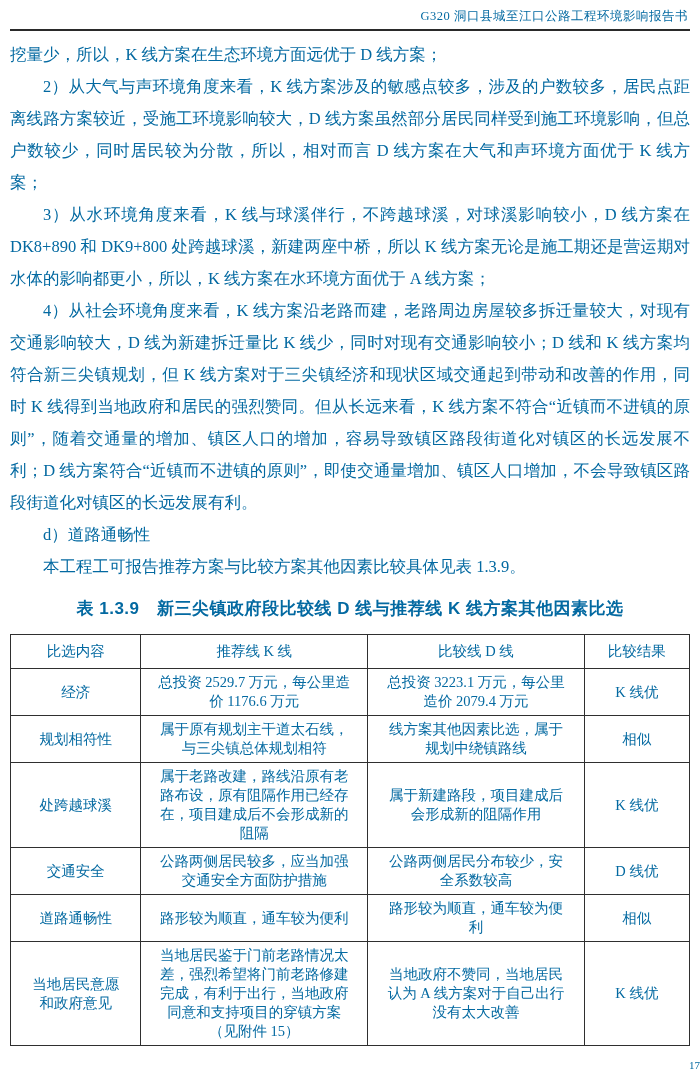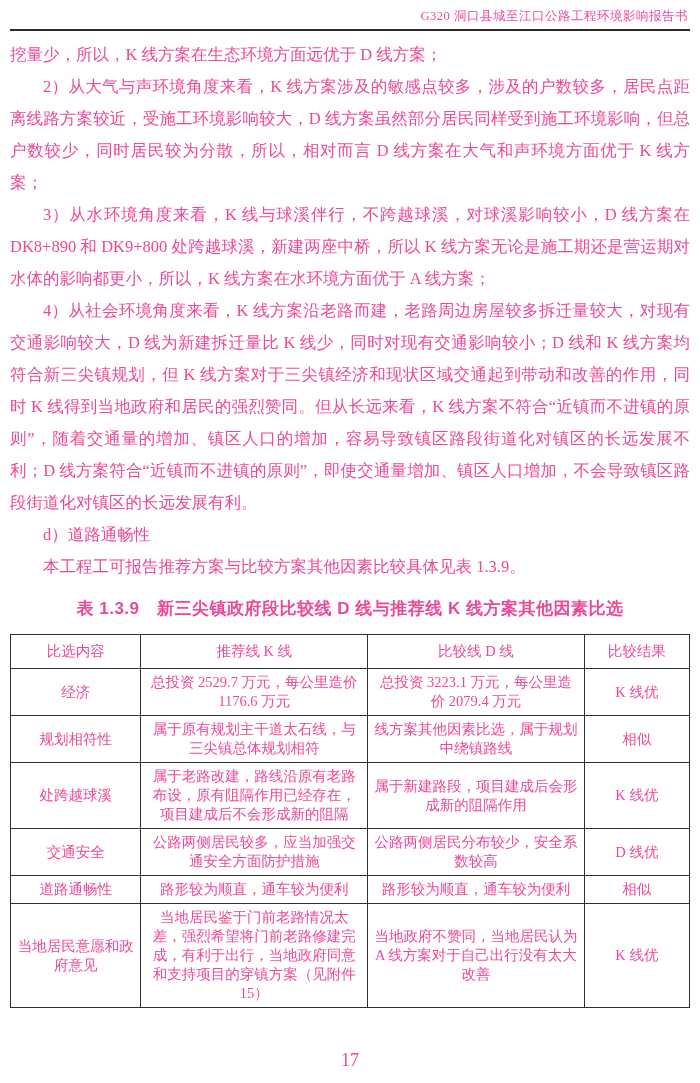--- a/index.html
+++ b/index.html
@@ -5,21 +5,21 @@
   html, body { margin: 0; padding: 0; background: #e8e8e8; }
   .page {
     position: relative;
     width: 700px;
     height: 1083px;
     margin: 0 auto;
     background: #ffffff;
     box-sizing: border-box;
     padding: 6px 10px 0 10px;
     font-family: "Liberation Serif", "DejaVu Serif", serif;
-    color: #ec4899;
+    color: #0369a1;
     overflow: hidden;
   }
   .page-header {
     text-align: right;
     font-size: 12.5px;
     letter-spacing: 0.5px;
     padding: 2px 2px 4px 0;
     border-bottom: 2px solid #2a2a2a;
   }
   .doc-body {
@@ -42,36 +42,36 @@
     width: 100%;
     border-collapse: collapse;
     font-size: 14.5px;
     line-height: 19px;
     table-layout: fixed;
   }
   table.cmp th, table.cmp td {
     border: 1px solid #2f2f2f;
     text-align: center;
     vertical-align: middle;
-    padding: 4px 6px;
+    padding: 4px 16px;
     font-weight: normal;
     box-sizing: border-box;
   }
   table.cmp thead th { height: 34px; }
   col.c1 { width: 19.2%; }
   col.c2 { width: 33.4%; }
   col.c3 { width: 31.9%; }
   col.c4 { width: 15.5%; }
   .page-footer {
     position: absolute;
     bottom: 12px;
     left: 0;
     width: 100%;
-    text-align: center;
-    font-size: 18px;
+    text-align: right;
+    font-size: 11px;
   }
 </style>
 </head>
 <body>
 
 <div class="page">
 
   <div class="page-header">
     <span>G320 洞口县城至江口公路工程环境影响报告书</span>
   </div>

